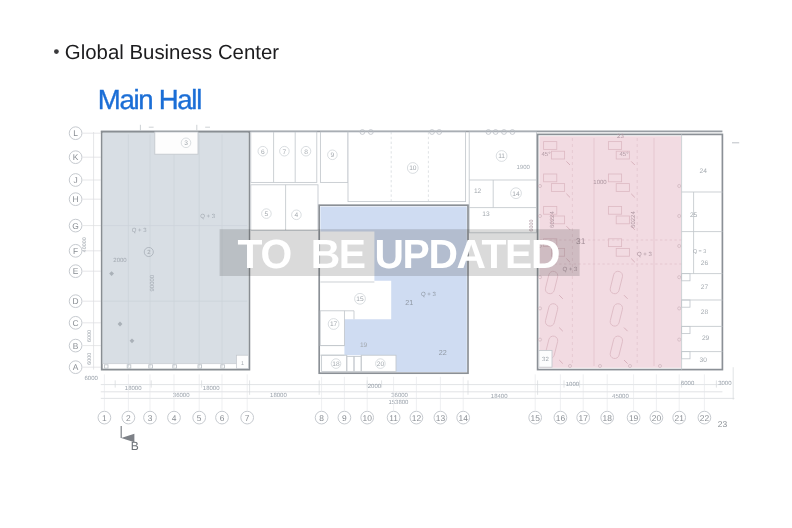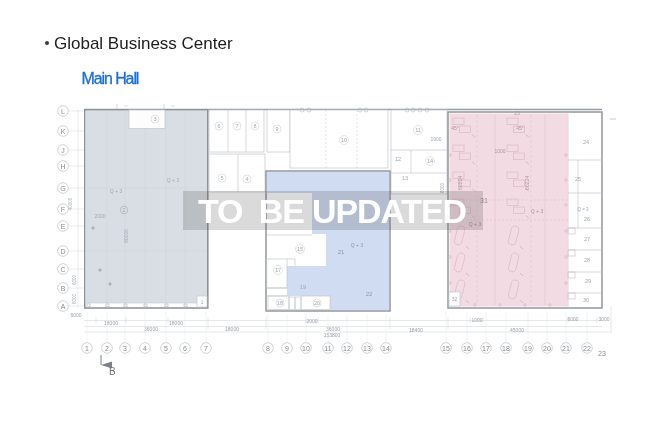--- a/index.html
+++ b/index.html
@@ -1,19 +1,19 @@
 <!DOCTYPE html>
 <html><head>
 <meta charset="utf-8">
 <style>
   html,body{margin:0;padding:0;}
   body{width:660px;height:440px;background:#ffffff;overflow:hidden;
        font-family:"Liberation Sans",sans-serif;position:relative;}
   .hdr{position:absolute;left:44px;top:33.5px;font-size:17px;color:#1c1c1e;letter-spacing:0px;}
-  .sub{position:absolute;left:81.5px;top:69.5px;font-size:16px;color:#1b6ed6;-webkit-text-stroke:0.3px #1b6ed6;letter-spacing:-1.1px;}
+  .sub{position:absolute;left:81.5px;top:69.5px;font-size:23px;color:#1b6ed6;-webkit-text-stroke:0.3px #1b6ed6;letter-spacing:-1.1px;}
   svg{position:absolute;left:0;top:0;filter:blur(0.3px);}
   text{font-family:"Liberation Sans",sans-serif;}
 </style>
 </head>
 <body>
 
 <div style="position:absolute;left:44.5px;top:40.5px;width:4.4px;height:4.4px;border-radius:50%;background:#3a3a3c;"></div>
 <div class="hdr" style="left:54px;">Global Business Center</div>
 
 <div class="sub">Main Hall</div>

